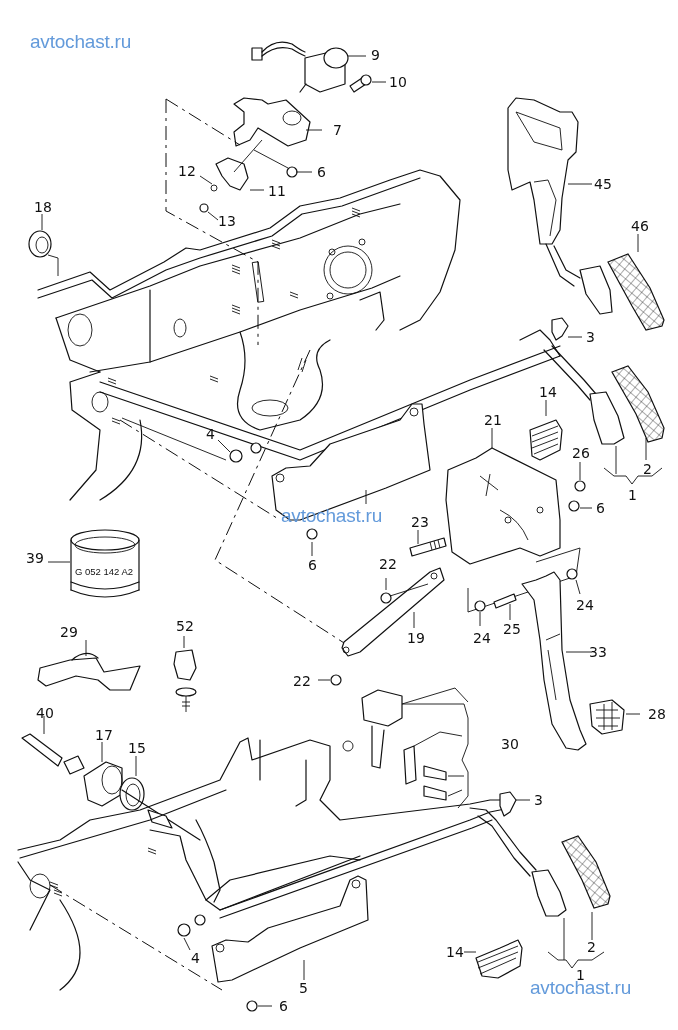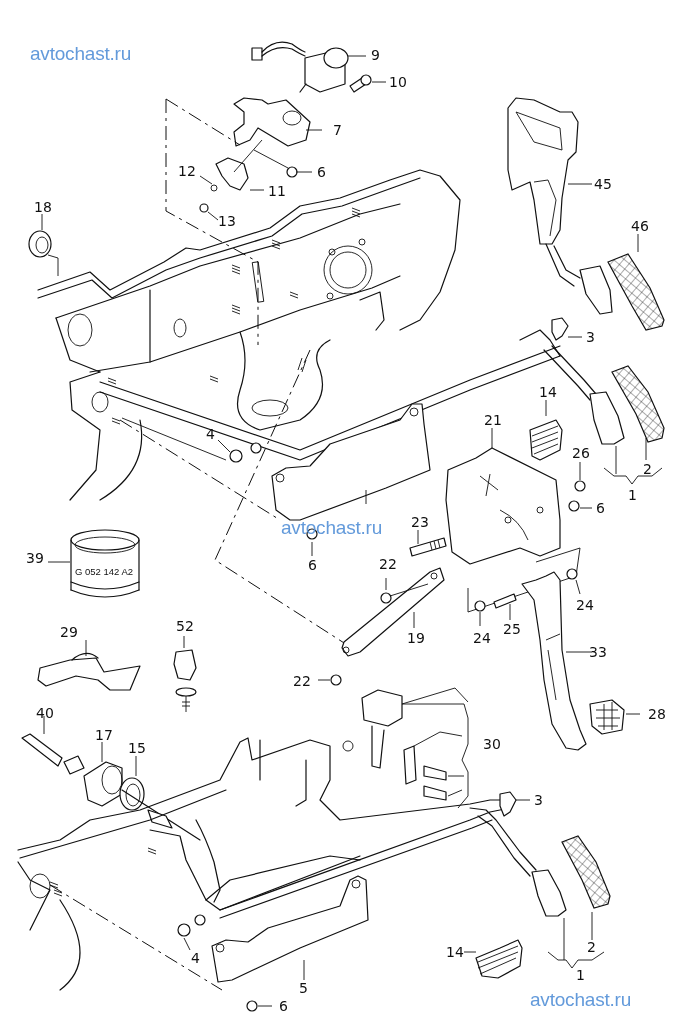--- a/index.html
+++ b/index.html
@@ -4,21 +4,21 @@
 <style>
   html, body { margin: 0; padding: 0; background: #ffffff; }
   body { width: 678px; height: 1030px; position: relative; overflow: hidden; font-family: "DejaVu Sans", sans-serif; }
   #diagram { position: absolute; left: 0; top: 0; width: 678px; height: 1030px; }
   #diagram .ln { fill: none; stroke: #111; stroke-width: 1.2; stroke-linejoin: round; stroke-linecap: round; }
   #diagram .thin { fill: none; stroke: #111; stroke-width: 0.9; }
   #diagram .dash { fill: none; stroke: #111; stroke-width: 1; stroke-dasharray: 14 5 3 5; }
   #diagram .fillw { fill: #fff; stroke: #111; stroke-width: 1.2; stroke-linejoin: round; }
   #diagram .hatch { fill: url(#grid); stroke: #111; stroke-width: 1.2; }
   .callout { position: absolute; font-family: "DejaVu Sans", sans-serif; font-size: 14px; color: #111; line-height: 1; white-space: nowrap; }
-  .wm { position: absolute; font-family: "Liberation Sans", sans-serif; font-size: 19px; color: #5b95d9; letter-spacing: -0.2px; opacity: 0.95; margin-top: 12px; }
+  .wm { position: absolute; font-family: "Liberation Sans", sans-serif; font-size: 19px; color: #5b95d9; letter-spacing: -0.2px; opacity: 0.95; }
   .part-code { position: absolute; font-family: "Liberation Sans", sans-serif; font-size: 9.5px; color: #111; }
 </style>
 </head>
 <body>
 
 <svg id="diagram" viewBox="0 0 678 1030" xmlns="http://www.w3.org/2000/svg">
   <defs>
     <pattern id="grid" width="7" height="7" patternUnits="userSpaceOnUse" patternTransform="rotate(40)">
       <rect width="7" height="7" fill="#fff"></rect>
       <path d="M0 0 L7 0 M0 0 L0 7" stroke="#111" stroke-width="0.7"></path>
@@ -345,21 +345,21 @@
 <span class="callout" style="left:503px;top:622px">25</span>
 <span class="callout" style="left:473px;top:631px">24</span>
 <span class="callout" style="left:589px;top:645px">33</span>
 <span class="callout" style="left:60px;top:625px">29</span>
 <span class="callout" style="left:176px;top:619px">52</span>
 <span class="callout" style="left:293px;top:674px">22</span>
 <span class="callout" style="left:648px;top:707px">28</span>
 <span class="callout" style="left:36px;top:706px">40</span>
 <span class="callout" style="left:95px;top:728px">17</span>
 <span class="callout" style="left:128px;top:741px">15</span>
-<span class="callout" style="left:483px;top:737px">30</span>
+<span class="callout" style="left:501px;top:737px">30</span>
 <span class="callout" style="left:534px;top:793px">3</span>
 <span class="callout" style="left:191px;top:951px">4</span>
 <span class="callout" style="left:299px;top:981px">5</span>
 <span class="callout" style="left:279px;top:999px">6</span>
 <span class="callout" style="left:446px;top:945px">14</span>
 <span class="callout" style="left:587px;top:940px">2</span>
 <span class="callout" style="left:576px;top:968px">1</span>
 
 <span class="part-code" style="left:75px;top:566px">G 052 142 A2</span>
 

